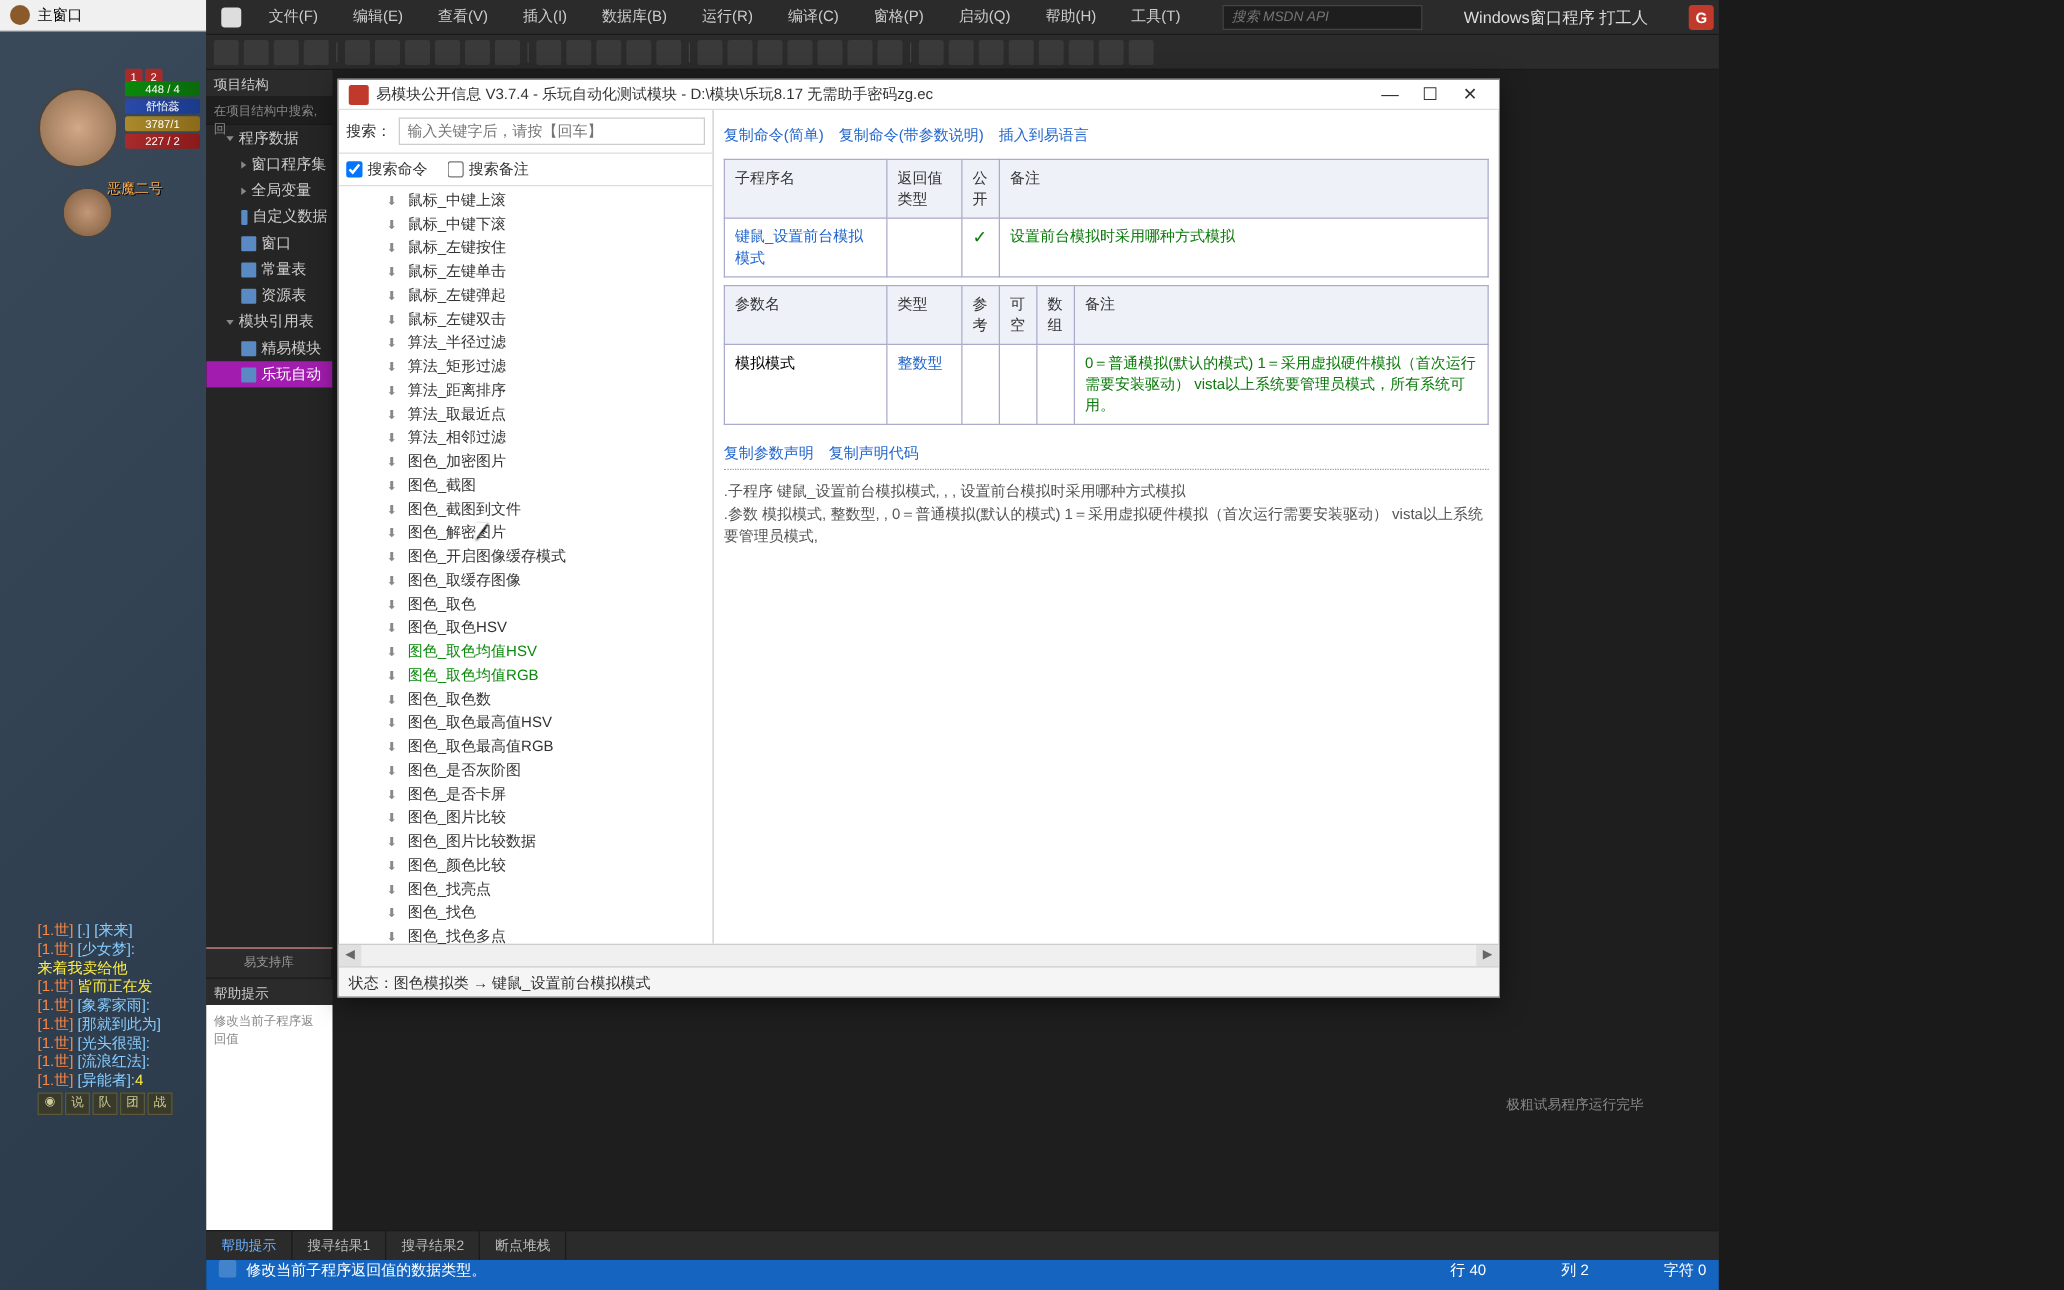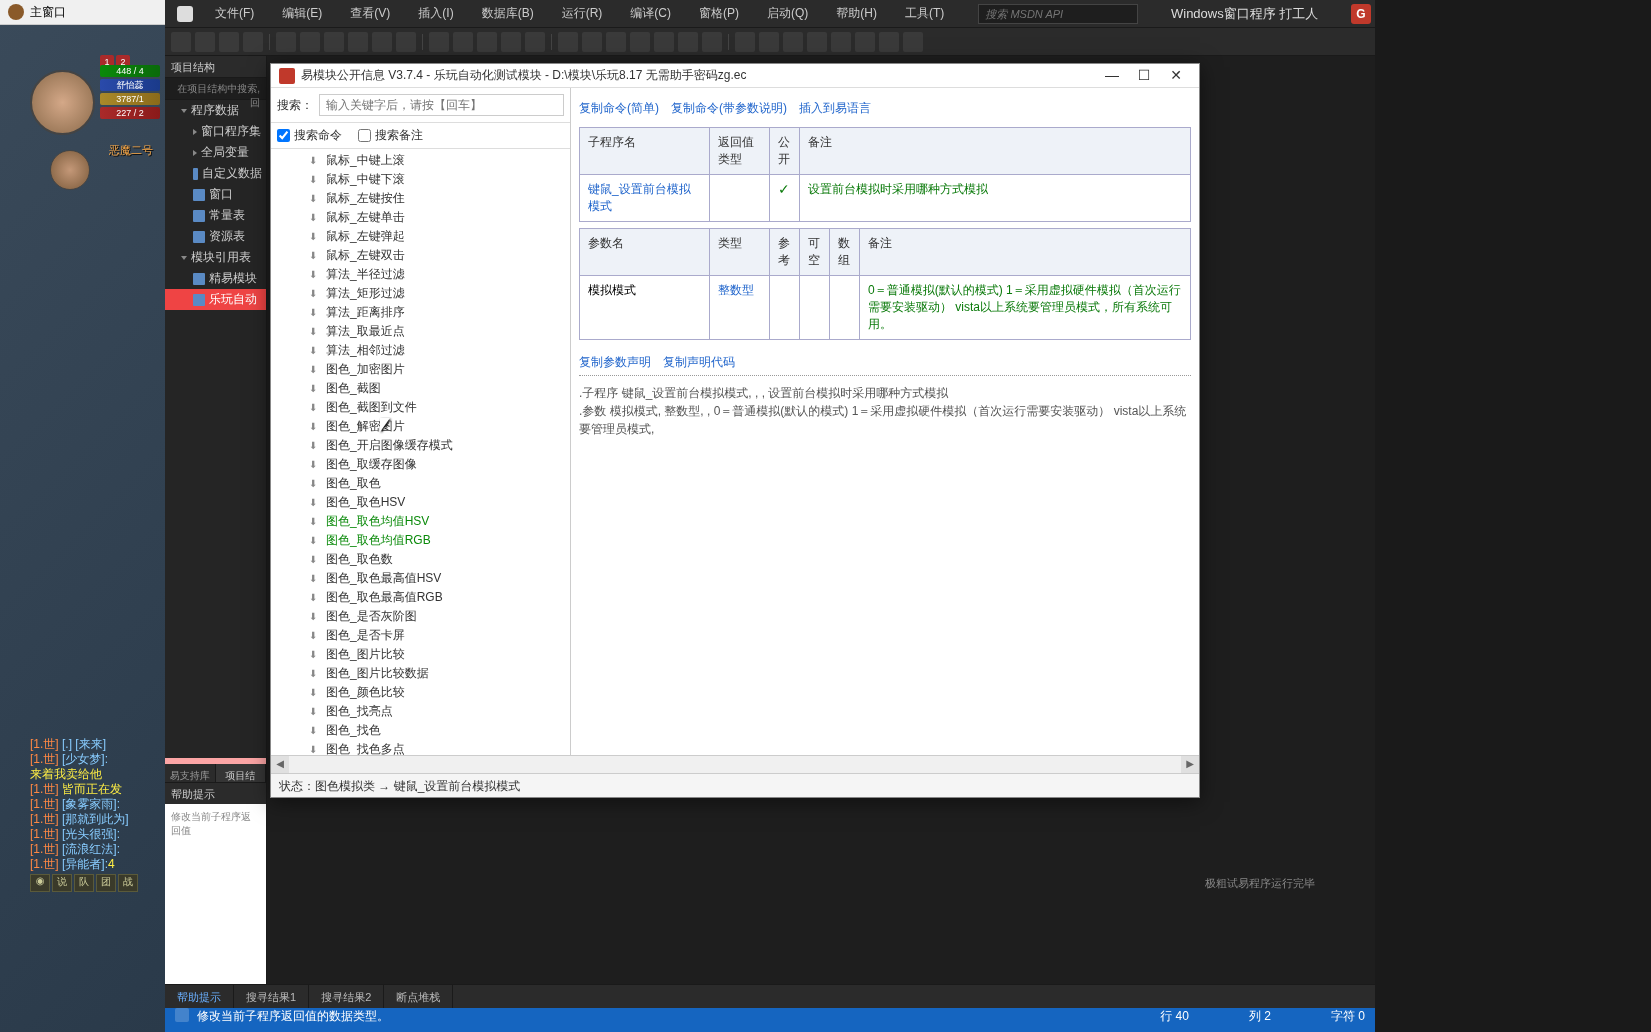--- a/index.html
+++ b/index.html
@@ -34,30 +34,30 @@
 .ide-search { margin-left: 20px; width: 160px; height: 20px; background: #1e1e1e; border: 1px solid #444; color: #888; padding: 0 6px; font-size: 11px; font-style: italic; }
 .ide-center-title { flex: 1; text-align: center; color: #ddd; font-size: 13px; }
 .ide-right-logo { width: 20px; height: 20px; background: #c0392b; border-radius: 3px; color: #fff; text-align: center; line-height: 20px; font-weight: bold; }
 .ide-toolbar { height: 28px; background: #2b2b2b; display: flex; align-items: center; padding: 0 6px; gap: 4px; border-bottom: 1px solid #1a1a1a; }
 .tb-btn { width: 20px; height: 20px; background: #3a3a3a; border-radius: 2px; }
 .tb-sep { width: 1px; height: 16px; background: #444; margin: 0 2px; }
 
 .ide-body { flex: 1; display: flex; }
 .ide-left { width: 102px; background: #252525; border-right: 1px solid #1a1a1a; display: flex; flex-direction: column; }
 .ide-left-header { height: 22px; background: #2b2b2b; color: #ccc; font-size: 11px; padding: 4px 6px; border-bottom: 1px solid #1a1a1a; }
-.ide-left-search { height: 22px; background: #1e1e1e; color: #888; font-size: 10px; padding: 4px 6px; border-bottom: 1px solid #1a1a1a; text-align: right; }
+.ide-left-search { height: 22px; background: #1e1e1e; color: #888; font-size: 10px; padding: 4px 6px; border-bottom: 1px solid #1a1a1a; }
 .tree { flex: 1; overflow: hidden; }
 .tree-item { padding: 2px 4px 2px 16px; color: #ccc; font-size: 11px; display: flex; align-items: center; gap: 4px; white-space: nowrap; }
 .tree-item.l2 { padding-left: 28px; }
-.tree-item.active { background: #ef4444; color: #fff; }
+.tree-item.active { background: #a21caf; color: #fff; }
 .tree-icon { width: 12px; height: 12px; display: inline-block; }
 .tree-icon.arrow { border-left: 4px solid #888; border-top: 3px solid transparent; border-bottom: 3px solid transparent; width: 0; height: 0; }
 .tree-icon.arrow-down { border-top: 4px solid #888; border-left: 3px solid transparent; border-right: 3px solid transparent; width: 0; height: 0; }
 .tree-icon.file { background: #5a8ac4; border-radius: 1px; }
-.left-tabs { height: 24px; display: flex; border-top: 6px solid #fca5a5; }
+.left-tabs { height: 24px; display: flex; border-top: 1px solid #fca5a5; flex-direction: column; }
 .left-tab { flex: 1; background: #2b2b2b; color: #999; font-size: 10px; text-align: center; line-height: 24px; border-right: 1px solid #1a1a1a; }
 .left-tab.active { background: #353535; color: #ccc; }
 .help-header { height: 22px; background: #2b2b2b; color: #ccc; font-size: 11px; padding: 4px 6px; border-top: 1px solid #1a1a1a; }
 .help-body { height: 180px; background: #ffffff; color: #888; font-size: 10px; padding: 6px; }
 
 .ide-main { flex: 1; background: #1e1e1e; position: relative; }
 .ide-bottom { height: 24px; background: #2b2b2b; display: flex; border-top: 1px solid #1a1a1a; }
 .bottom-tab { padding: 0 12px; color: #bbb; font-size: 11px; line-height: 24px; border-right: 1px solid #1a1a1a; }
 .bottom-tab.active { color: #6ab0ff; }
 .ide-status { height: 24px; background: #1565c0; display: flex; align-items: flex-start; padding: 0 10px; color: #fff; font-size: 11px; }
@@ -121,21 +121,21 @@
     <span>✕</span>
   </div>
 </div>
 
 <div class="game-badges">
   <div class="game-badge">1</div>
   <div class="game-badge">2</div>
 </div>
 <div class="game-char"></div>
 <div class="game-char2"></div>
-<div style="position:absolute;left:109px;top:143px;color:#ffaa44;font-size:11px;text-shadow:1px 1px #000">恶魔二号</div>
+<div style="position:absolute;left:86px;top:143px;color:#ffaa44;font-size:11px;text-shadow:1px 1px #000">恶魔二号</div>
 <div class="game-bars">
   <div class="game-bar hp">448 / 4</div>
   <div class="game-bar mp">舒怡蕊</div>
   <div class="game-bar xp">3787/1</div>
   <div class="game-bar hp2">227 / 2</div>
 </div>
 <div class="game-chat" id="chat">
     <div class="chat-line"><span class="chat-ch">[1.世]</span> <span class="chat-name">[.] [来来]</span><span class="chat-msg"></span></div>
     <div class="chat-line"><span class="chat-ch">[1.世]</span> <span class="chat-name">[少女梦]:</span><span class="chat-msg"></span></div>
     <div class="chat-line"><span class="chat-ch"></span> <span class="chat-name"></span><span class="chat-msg">来着我卖给他</span></div>

